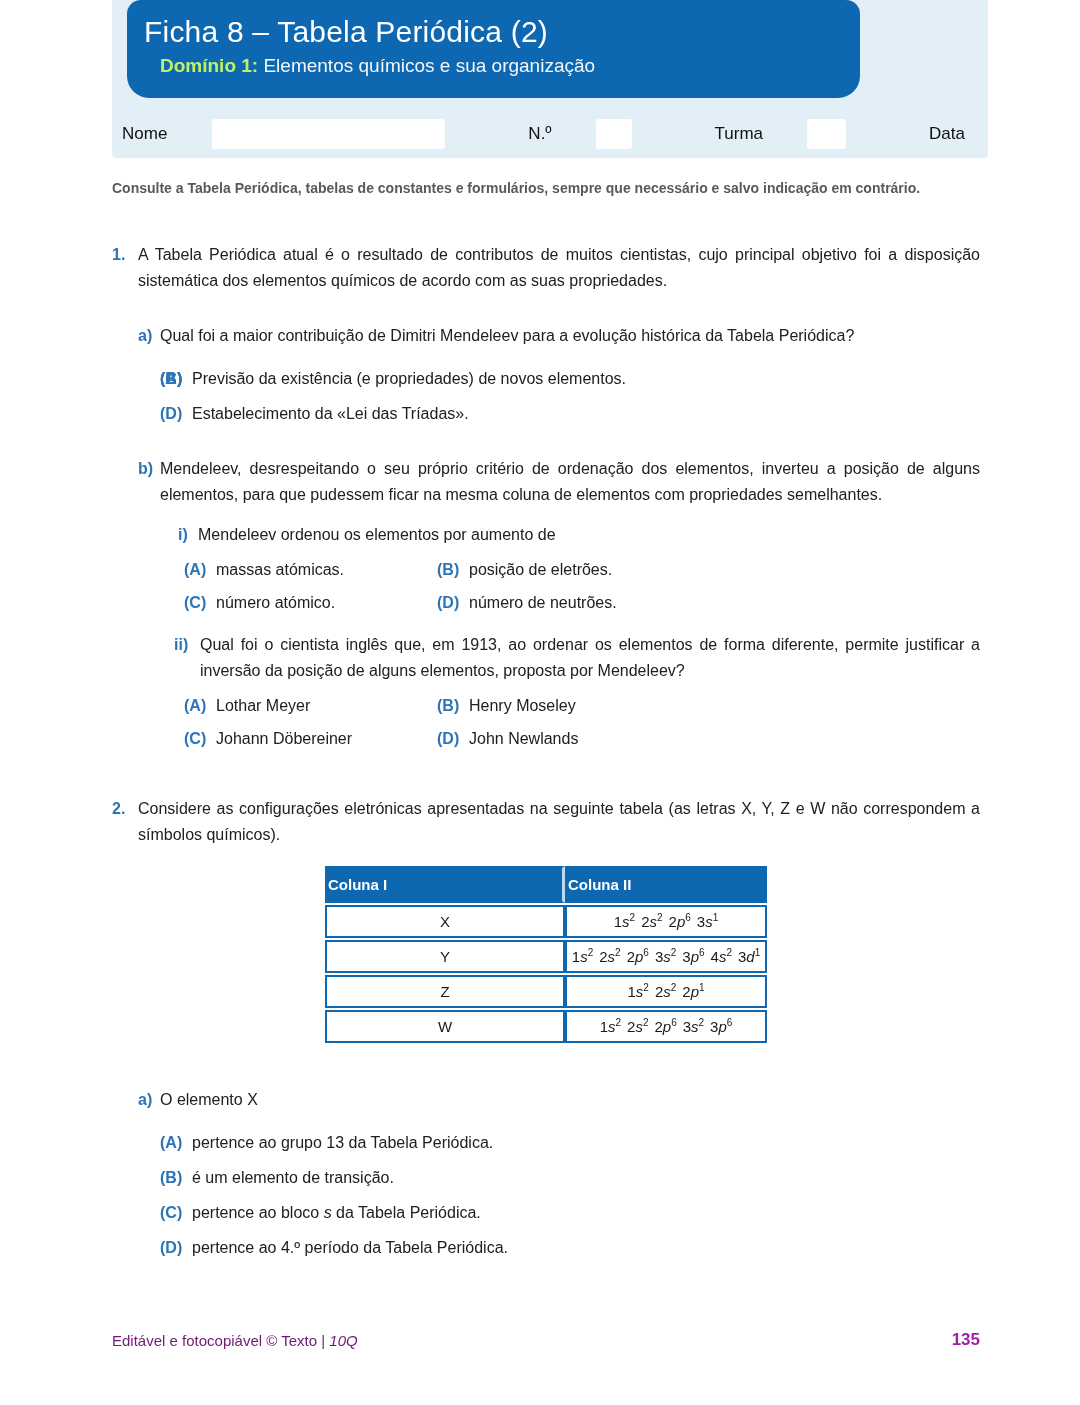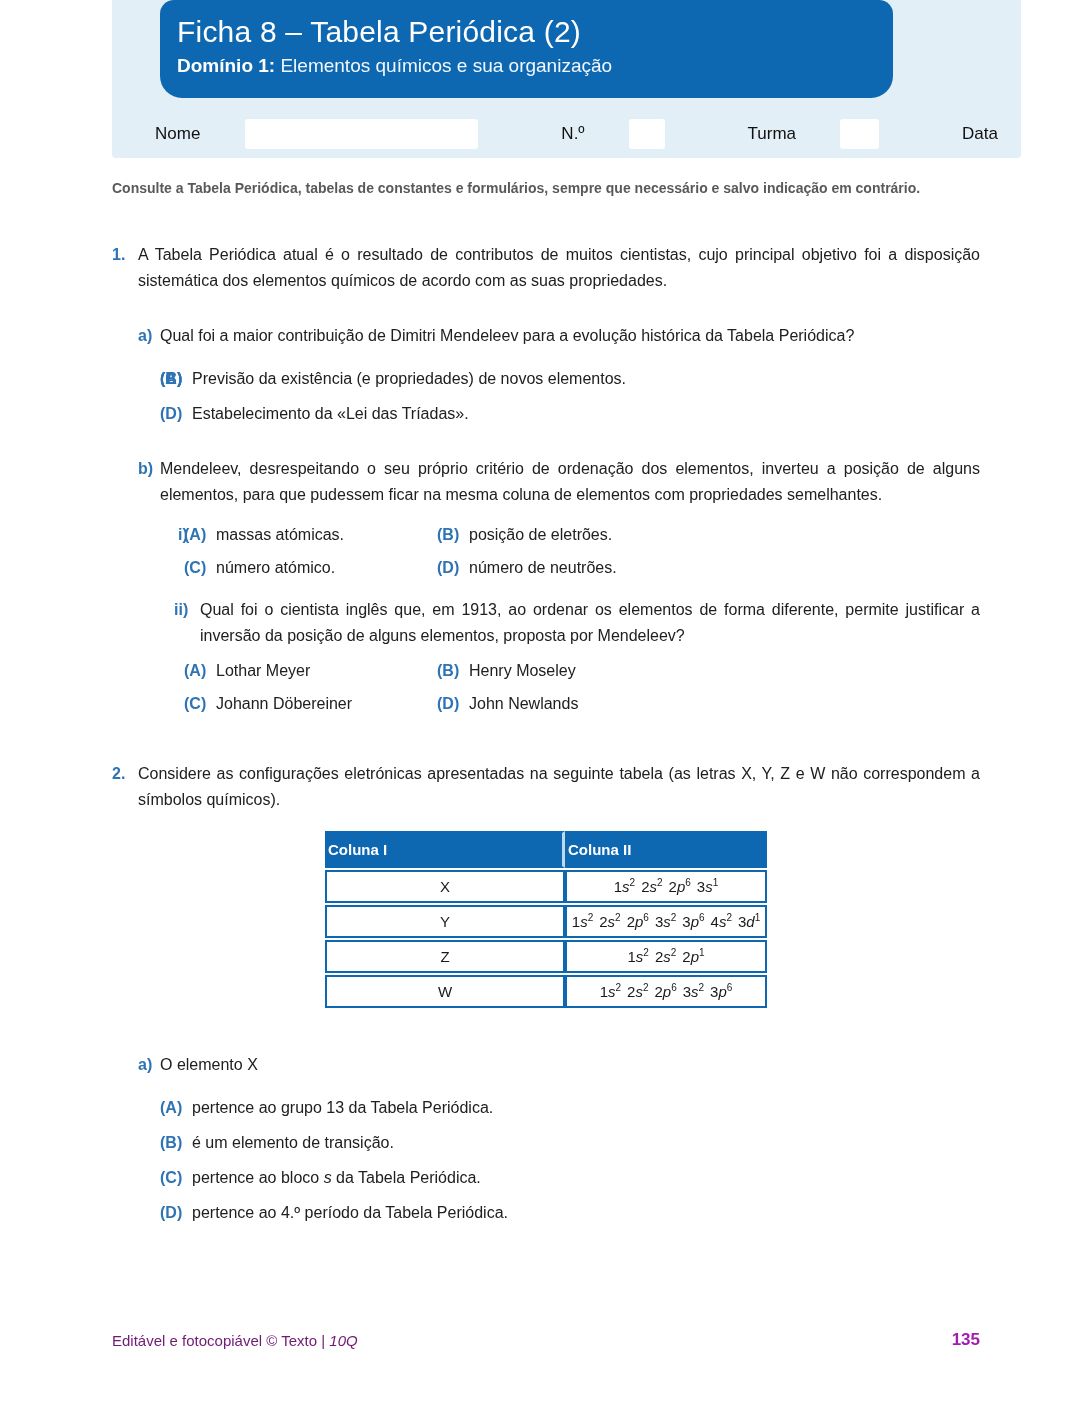--- a/index.html
+++ b/index.html
@@ -3,27 +3,27 @@
 <meta charset="utf-8">
 <style>
   html,body{margin:0;padding:0;background:#ffffff;}
   body{font-family:"Liberation Sans","DejaVu Sans",sans-serif;color:#202020;
        -webkit-font-smoothing:antialiased;}
   .page{position:relative;width:1080px;height:1405px;background:#ffffff;
         display:flex;flex-direction:column;overflow:hidden;}
 
   
   .top-band{margin-left:112px;width:876px;background:#e3eff6;
-            padding-bottom:8px;border-radius:0 0 4px 4px;padding-left:33px;}
+            padding-bottom:8px;border-radius:0 0 4px 4px;}
   .header-box{margin-left:15px;width:733px;height:98px;background:#0e67b1;
               border-radius:14px 14px 22px 22px;box-sizing:border-box;
               padding:14px 0 0 17px;color:#ffffff;}
   .header-title{font-size:30px;line-height:36px;letter-spacing:.2px;font-weight:400;}
   .header-sub{font-size:19px;line-height:24px;margin-top:4px;color:#f2f8fc;}
-  .header-sub b{font-weight:700;color:#ffffff;}
+  .header-sub b{font-weight:700;color:#bef264;margin-left:16px;}
 
   .id-row{display:flex;align-items:center;margin-top:20px;height:32px;
           padding:0 8px 0 10px;font-size:17px;color:#111;gap:37px;}
   .id-row .lbl{white-space:nowrap;}
   .fld{background:#ffffff;border:none;height:30px;border-radius:3px;
        box-sizing:border-box;font:inherit;padding:0 6px;outline:none;}
   .fld-name{width:452px;margin-left:8px;}
   .fld-num{width:36px;margin-left:7px;}
   .fld-turma{width:39px;margin-left:7px;}
   .fld-d1{width:30px;margin-left:7px;}
@@ -134,20 +134,21 @@
           </div>
         </div>
       </div>
 
       <div class="sub" style="margin-left:0;">
         <span class="marker">b)</span>
         <span>Mendeleev, desrespeitando o seu próprio critério de ordenação dos elementos, inverteu a posição de alguns elementos, para que pudessem ficar na mesma coluna de elementos com propriedades semelhantes.</span>
 
         <div class="subi" style="margin-left:18px;">
           <span class="marker">i)</span>
+          <span>Mendeleev ordenou os elementos por aumento de</span>
         </div>
 
         <div class="options-grid" style="margin-left:24px;">
           <div class="option">
             <span class="letter">(A)</span>
             <span>massas atómicas.</span>
           </div>
           <div class="option">
             <span class="letter">(B)</span>
             <span>posição de eletrões.</span>

